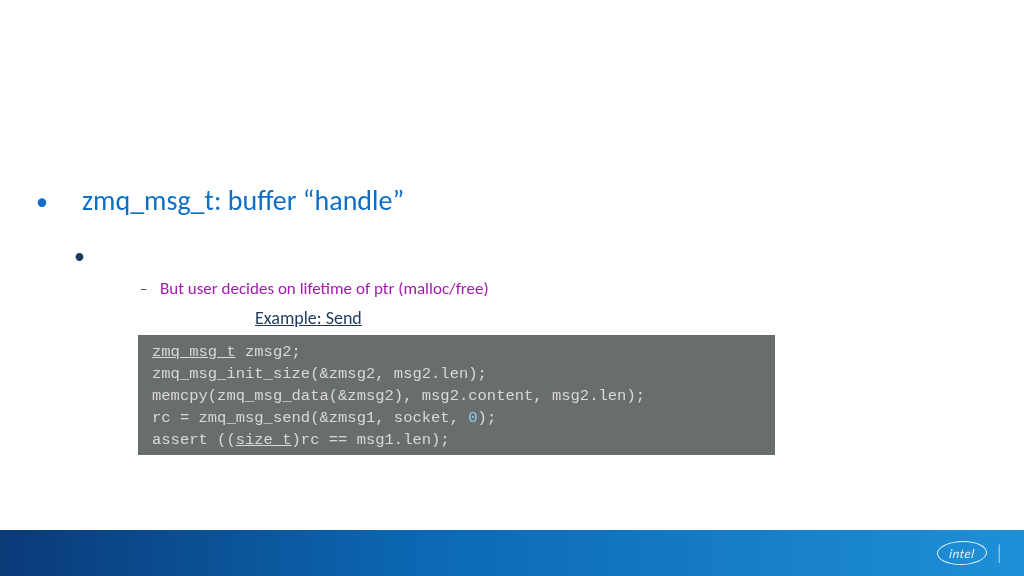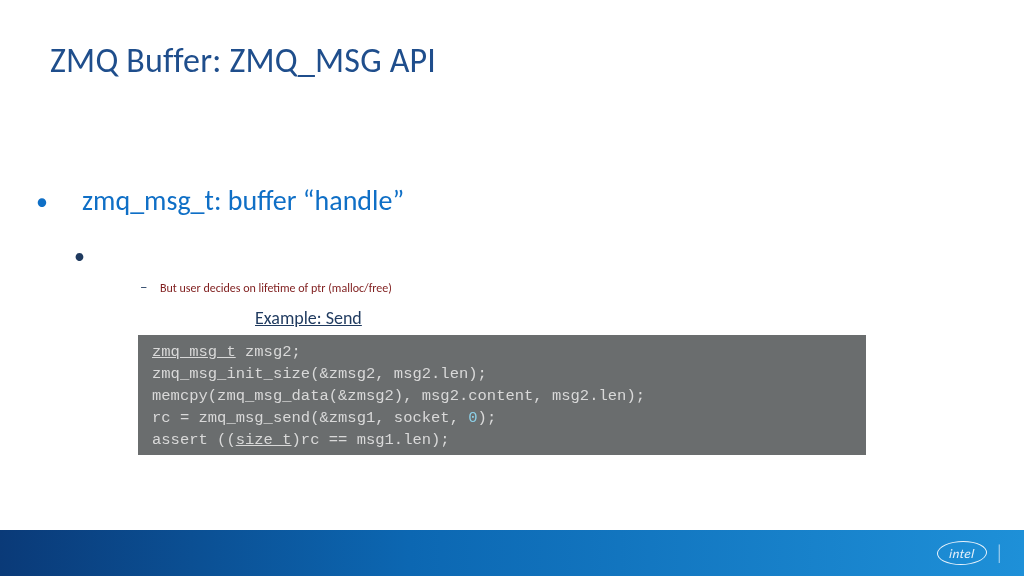--- a/index.html
+++ b/index.html
@@ -65,38 +65,38 @@
     margin-left: 104px;
     margin-top: 6px;
   }
   .lvl3 .bullet {
     width: 20px;
     font-size: 15px;
     color: #1f3a5f;
     line-height: 1.3;
   }
   .lvl3 .txt {
-    font-size: 12px;
-    color: #7f1d1d;
+    font-size: 17px;
+    color: #a21caf;
     font-weight: 400;
   }
   .example-label {
     position: absolute;
     left: 255px;
     top: 307px;
     font-size: 18px;
     color: #1f3a5f;
     text-decoration: underline;
     text-align: center;
   }
   .code-box {
     position: absolute;
     left: 138px;
     top: 335px;
-    width: 728px;
+    width: 637px;
     height: 120px;
     background: #6a6d6e;
     padding: 6px 14px 6px 14px;
     font-family: "Consolas", "Courier New", monospace;
     font-size: 15.5px;
     line-height: 22px;
     color: #d9d9d9;
     white-space: pre;
     overflow: hidden;
   }
@@ -138,21 +138,20 @@
     color: rgba(232,242,251,0.55);
     font-size: 20px;
     font-weight: 200;
   }
 </style>
 </head>
 <body>
 
 <div class="slide">
 
-  <div class="title">ZMQ Buffer: ZMQ_MSG API</div>
 
   <div class="body">
     <div class="lvl1">
       <div class="bullet">•</div>
       <div class="txt">zmq_msg_t: buffer “handle”</div>
     </div>
     <div class="lvl2">
       <div class="bullet">•</div>
     </div>
     <div class="lvl3">

